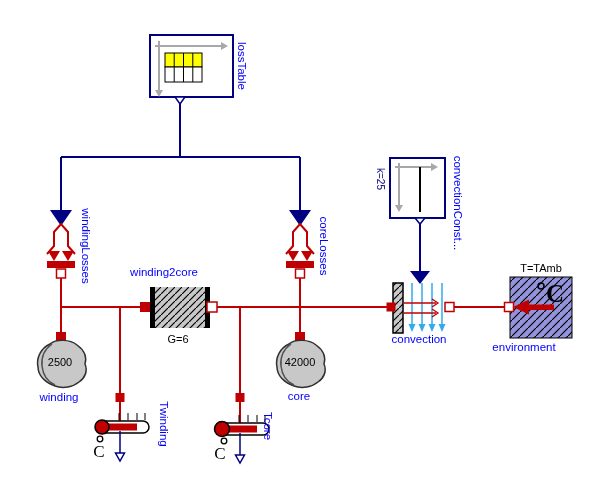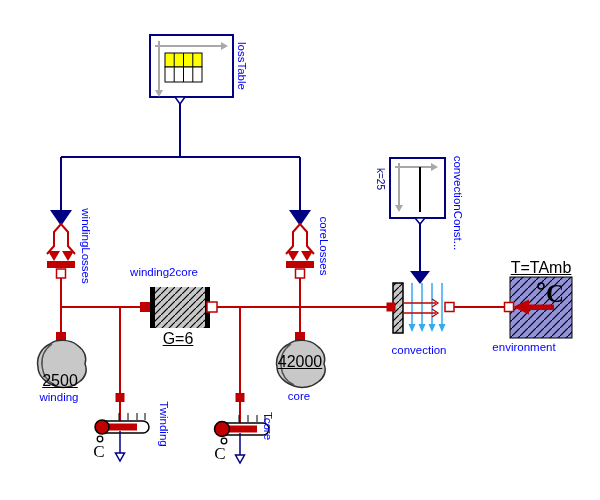--- a/index.html
+++ b/index.html
@@ -5,21 +5,21 @@
   html,body{margin:0;padding:0;background:#fff;}
   #canvas{position:relative;width:600px;height:500px;background:#fff;overflow:hidden;
           font-family:"Liberation Sans",sans-serif;}
   #diagram-svg{position:absolute;left:0;top:0;}
   .label{position:absolute;font-size:11.5px;white-space:nowrap;
          transform:translate(-50%,-50%);line-height:1;}
   .vlabel{transform:translate(-50%,-50%) rotate(90deg);}
   .blue{color:#0000ff;}
   .black{color:#000000;}
   .navy{color:#000080;font-size:10px;}
-  .param{font-size:16px;text-decoration:underline;}
+  .param{font-size:11px;}
   .celsius{font-family:"Liberation Serif",serif;font-size:17px;color:#000;}
   .celsius-big{font-family:"Liberation Serif",serif;font-size:25px;font-weight:bold;color:#000;}
 </style>
 </head>
 <body>
 
 <div id="canvas">
 
 <svg id="diagram-svg" width="600" height="500" viewBox="0 0 600 500">
   <defs>
@@ -151,27 +151,27 @@
     <rect x="504.5" y="302.5" width="9" height="9" fill="#fff" stroke="#c00000" stroke-width="1.5"></rect>
     <circle cx="541" cy="286" r="3" fill="none" stroke="#000" stroke-width="1.5"></circle>
   </g>
 </svg>
 
 <div class="label blue vlabel" style="left:241px;top:66px">lossTable</div>
 <div class="label blue vlabel" style="left:85px;top:246px">windingLosses</div>
 <div class="label blue vlabel" style="left:323px;top:246px">coreLosses</div>
 <div class="label blue" style="left:164px;top:273px">winding2core</div>
 <div class="label black param" style="left:178px;top:339px">G=6</div>
-<div class="label black param" style="left:60px;top:381px">2500</div>
+<div class="label black param" style="left:60px;top:362px">2500</div>
 <div class="label black param" style="left:300px;top:362px">42000</div>
 <div class="label blue" style="left:59px;top:398px">winding</div>
 <div class="label blue" style="left:299px;top:397px">core</div>
 <div class="label blue vlabel" style="left:163px;top:424px">Twinding</div>
 <div class="label blue vlabel" style="left:267px;top:426px">Tcore</div>
-<div class="label blue" style="left:419px;top:351px">convection</div>
+<div class="label blue" style="left:419px;top:340px">convection</div>
 <div class="label blue vlabel" style="left:457px;top:203px">convectionConst...</div>
 <div class="label navy vlabel" style="left:380px;top:179px">k=25</div>
 <div class="label black param" style="left:541px;top:268px">T=TAmb</div>
 <div class="label blue" style="left:524px;top:348px">environment</div>
 <div class="label celsius" style="left:99px;top:451px">C</div>
 <div class="label celsius" style="left:220px;top:453px">C</div>
 <div class="label celsius-big" style="left:555px;top:293px">C</div>
 
 </div>
 

